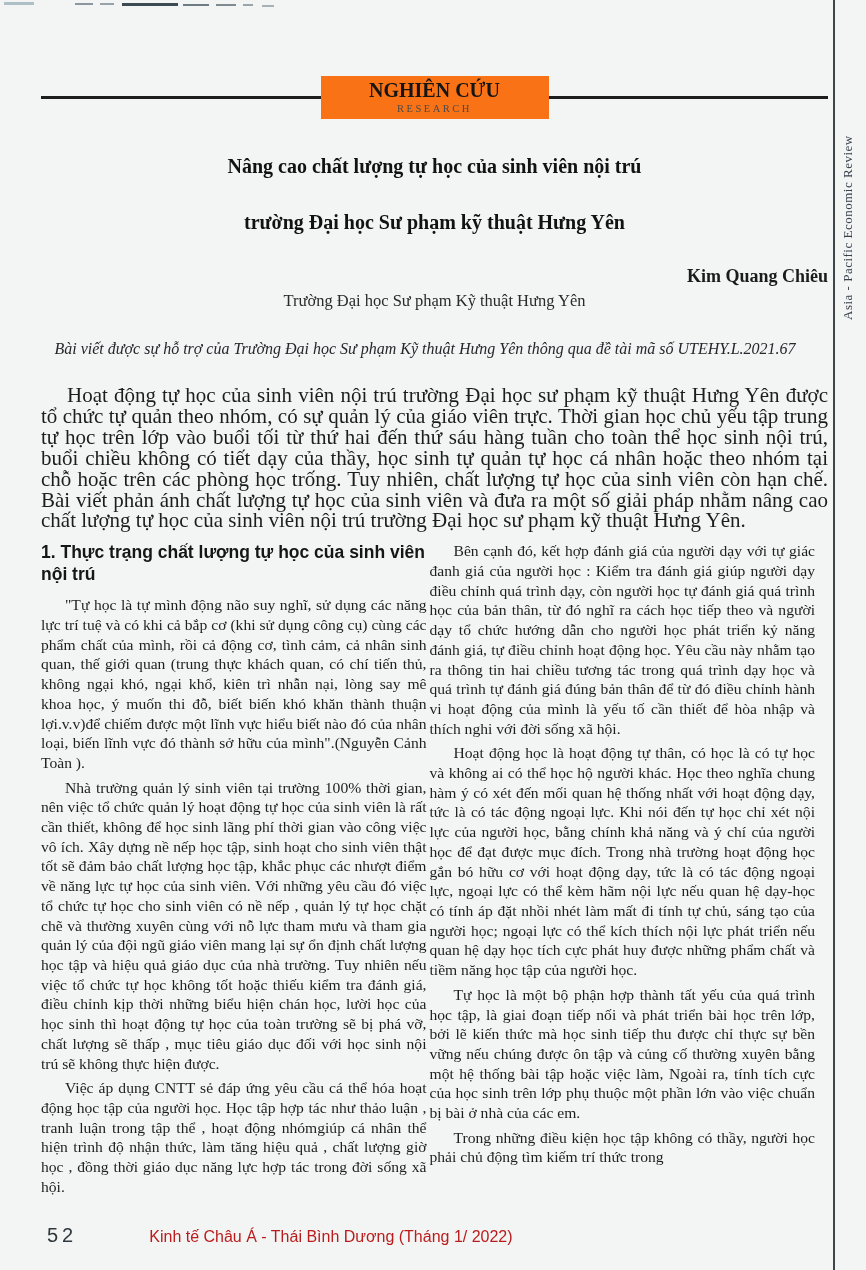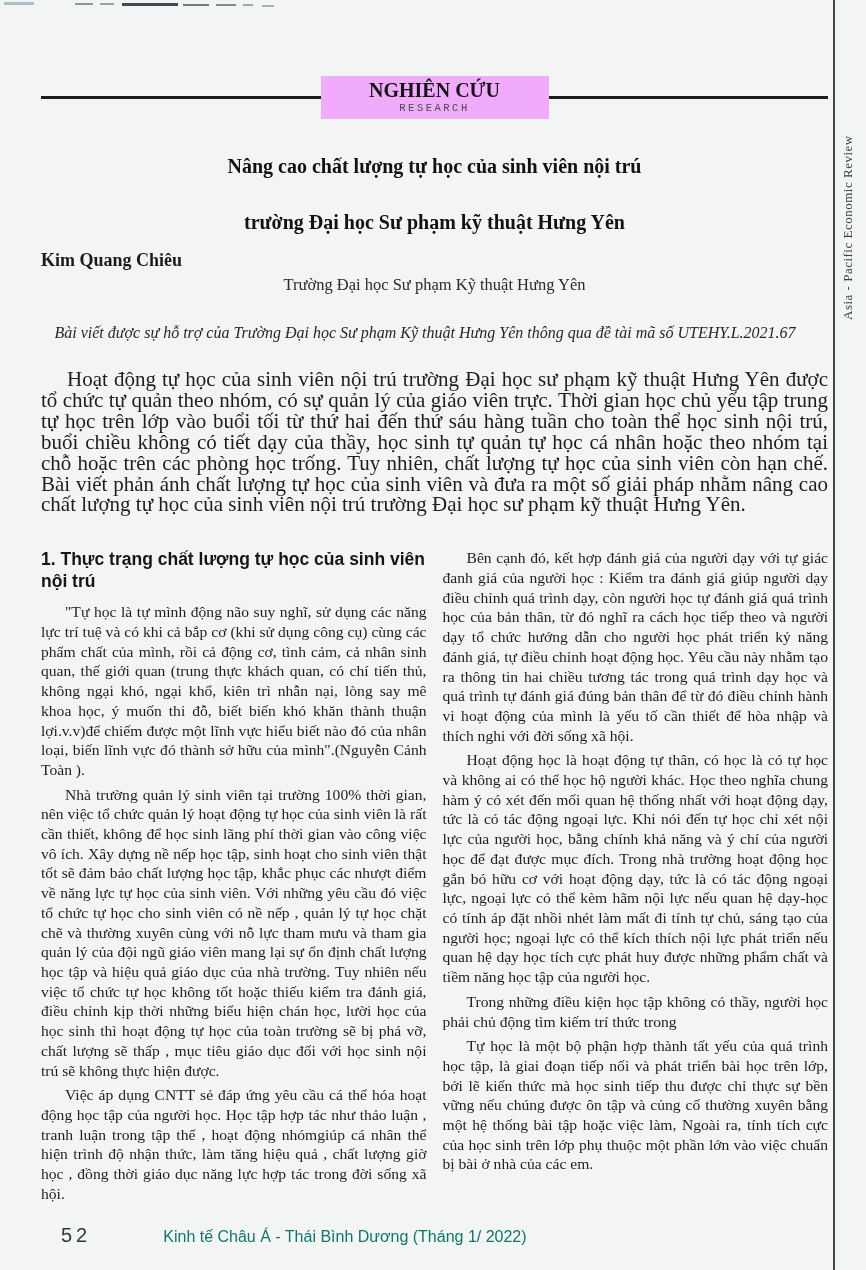--- a/index.html
+++ b/index.html
@@ -28,52 +28,52 @@
     transform:rotate(-90deg);transform-origin:0 0;
     font-family:"Liberation Serif", serif;
     font-size:13px;color:#39424c;white-space:nowrap;letter-spacing:0.5px;
   }
   
   .page-inner{position:absolute;left:41px;top:76px;width:787px;}
   .header-band{position:relative;height:46px;}
   .header-rule{position:absolute;left:0;right:0;top:20px;height:3px;background:#1d1d1d;}
   .header-box{
     position:absolute;left:50%;top:0;transform:translateX(-50%);
-    width:228px;height:43px;background:#f0abfc;
+    width:228px;height:43px;background:#f97316;
     text-align:center;z-index:2;
   }
   .header-box .main{font-weight:bold;font-size:20px;line-height:24px;margin-top:2px;color:#151515;}
-  .header-box .sub{font-family:Liberation Mono, monospace;font-size:10.5px;letter-spacing:2.5px;color:#4b4b4b;line-height:13px;}
+  .header-box .sub{font-family:Liberation Serif, serif;font-size:10.5px;letter-spacing:2.5px;color:#4b4b4b;line-height:13px;}
   .article-title{
     margin-top:16px;text-align:center;
     font-weight:bold;font-size:20px;line-height:56px;color:#121212;
   }
-  .author{margin-top:0;text-align:left;font-weight:bold;font-size:18px;color:#1b1b1b;}
+  .author{margin-top:16px;text-align:right;font-weight:bold;font-size:18px;color:#1b1b1b;}
   .affiliation{margin-top:4px;text-align:center;font-size:16.5px;color:#2a2a2a;}
   .funding-note{
     margin:26px auto 0 auto;max-width:760px;
     font-style:italic;font-size:16px;line-height:23px;color:#26262b;
   }
   .abstract{
     margin-top:25px;text-align:justify;
     font-size:21px;line-height:20.9px;text-indent:26px;color:#1d1d1d;
   }
   
-  .columns{display:flex;gap:16px;margin-top:33px;}
+  .columns{display:flex;gap:3px;margin-top:10px;}
   .col{width:385.5px;text-align:justify;font-size:15.6px;line-height:19.7px;color:#1e1e1e;}
   .col p{margin:0 0 5px 0;text-indent:24px;}
   .section-heading{
     font-family:"Liberation Sans",sans-serif;
     font-weight:bold;font-size:17.5px;line-height:22px;
     margin:0 0 10px 0;text-align:left;color:#161616;
   }
   
-  .footer{position:absolute;left:61px;top:1224px;display:flex;align-items:baseline;font-family:"Liberation Sans",sans-serif;}
+  .footer{position:absolute;left:47px;top:1224px;display:flex;align-items:baseline;font-family:"Liberation Sans",sans-serif;}
   .page-num{font-size:20px;letter-spacing:4px;color:#30383c;}
-  .journal-line{font-size:16px;color:#0f766e;margin-left:72px;}
+  .journal-line{font-size:16px;color:#b91c1c;margin-left:72px;}
 </style>
 </head>
 <body>
 
 <div class="artifact a1"></div>
 <div class="artifact a2"></div>
 <div class="artifact a3"></div>
 <div class="artifact a4"></div>
 <div class="artifact a5"></div>
 <div class="artifact a6"></div>
@@ -108,22 +108,22 @@
   <div class="columns">
     <div class="col">
       <h2 class="section-heading">1. Thực trạng chất lượng tự học của sinh viên nội trú</h2>
       <p>"Tự học là tự mình động não suy nghĩ, sử dụng các năng lực trí tuệ và có khi cả bắp cơ (khi sử dụng công cụ) cùng các phẩm chất của mình, rồi cả động cơ, tình cảm, cả nhân sinh quan, thế giới quan (trung thực khách quan, có chí tiến thủ, không ngại khó, ngại khổ, kiên trì nhẫn nại, lòng say mê khoa học, ý muốn thi đỗ, biết biến khó khăn thành thuận lợi.v.v)để chiếm được một lĩnh vực hiểu biết nào đó của nhân loại, biến lĩnh vực đó thành sở hữu của mình".(Nguyễn Cảnh Toàn ).</p>
       <p>Nhà trường quản lý sinh viên tại trường 100% thời gian, nên việc tổ chức quản lý hoạt động tự học của sinh viên là rất cần thiết, không để học sinh lãng phí thời gian vào công việc vô ích. Xây dựng nề nếp học tập, sinh hoạt cho sinh viên thật tốt sẽ đảm bảo chất lượng học tập, khắc phục các nhượt điểm về năng lực tự học của sinh viên. Với những yêu cầu đó việc tổ chức tự học cho sinh viên có nề nếp , quản lý tự học chặt chẽ và thường xuyên cùng với nỗ lực tham mưu và tham gia quản lý của đội ngũ giáo viên mang lại sự ổn định chất lượng học tập và hiệu quả giáo dục của nhà trường. Tuy nhiên nếu việc tổ chức tự học không tốt hoặc thiếu kiểm tra đánh giá, điều chỉnh kịp thời những biểu hiện chán học, lười học của học sinh thì hoạt động tự học của toàn trường sẽ bị phá vỡ, chất lượng sẽ thấp , mục tiêu giáo dục đối với học sinh nội trú sẽ không thực hiện được.</p>
       <p>Việc áp dụng CNTT sẻ đáp ứng yêu cầu cá thể hóa hoạt động học tập của người học. Học tập hợp tác như thảo luận , tranh luận trong tập thể , hoạt động nhómgiúp cá nhân thể hiện trình độ nhận thức, làm tăng hiệu quả , chất lượng giờ học , đồng thời giáo dục năng lực hợp tác trong đời sống xã hội.</p>
     </div>
     <div class="col">
       <p>Bên cạnh đó, kết hợp đánh giá của người dạy với tự giác đanh giá của người học : Kiểm tra đánh giá giúp người dạy điều chỉnh quá trình dạy, còn người học tự đánh giá quá trình học của bản thân, từ đó nghĩ ra cách học tiếp theo và người dạy tổ chức hướng dẫn cho người học phát triển kỷ năng đánh giá, tự điều chỉnh hoạt động học. Yêu cầu này nhằm tạo ra thông tin hai chiều tương tác trong quá trình dạy học và quá trình tự đánh giá đúng bản thân để từ đó điều chỉnh hành vi hoạt động của mình là yếu tố cần thiết để hòa nhập và thích nghi với đời sống xã hội.</p>
       <p>Hoạt động học là hoạt động tự thân, có học là có tự học và không ai có thể học hộ người khác. Học theo nghĩa chung hàm ý có xét đến mối quan hệ thống nhất với hoạt động dạy, tức là có tác động ngoại lực. Khi nói đến tự học chỉ xét nội lực của người học, bằng chính khả năng và ý chí của người học để đạt được mục đích. Trong nhà trường hoạt động học gắn bó hữu cơ với hoạt động dạy, tức là có tác động ngoại lực, ngoại lực có thể kèm hãm nội lực nếu quan hệ dạy-học có tính áp đặt nhồi nhét làm mất đi tính tự chủ, sáng tạo của người học; ngoại lực có thể kích thích nội lực phát triển nếu quan hệ dạy học tích cực phát huy được những phẩm chất và tiềm năng học tập của người học.</p>
+      <p>Tự học là một bộ phận hợp thành tất yếu của quá trình học tập, là giai đoạn tiếp nối và phát triển bài học trên lớp, bởi lẽ kiến thức mà học sinh tiếp thu được chỉ thực sự bền vững nếu chúng được ôn tập và củng cố thường xuyên bằng một hệ thống bài tập hoặc việc làm, Ngoài ra, tính tích cực của học sinh trên lớp phụ thuộc một phần lớn vào việc chuẩn bị bài ở nhà của các em.</p>
       <p>Trong những điều kiện học tập không có thầy, người học phải chủ động tìm kiếm trí thức trong</p>
-      <p>Tự học là một bộ phận hợp thành tất yếu của quá trình học tập, là giai đoạn tiếp nối và phát triển bài học trên lớp, bởi lẽ kiến thức mà học sinh tiếp thu được chỉ thực sự bền vững nếu chúng được ôn tập và củng cố thường xuyên bằng một hệ thống bài tập hoặc việc làm, Ngoài ra, tính tích cực của học sinh trên lớp phụ thuộc một phần lớn vào việc chuẩn bị bài ở nhà của các em.</p>
     </div>
   </div>
 
 </div>
 
 <div class="footer">
   <span class="page-num">52</span>
   <span class="journal-line">Kinh tế Châu Á - Thái Bình Dương  (Tháng 1/ 2022)</span>
 </div>
 

